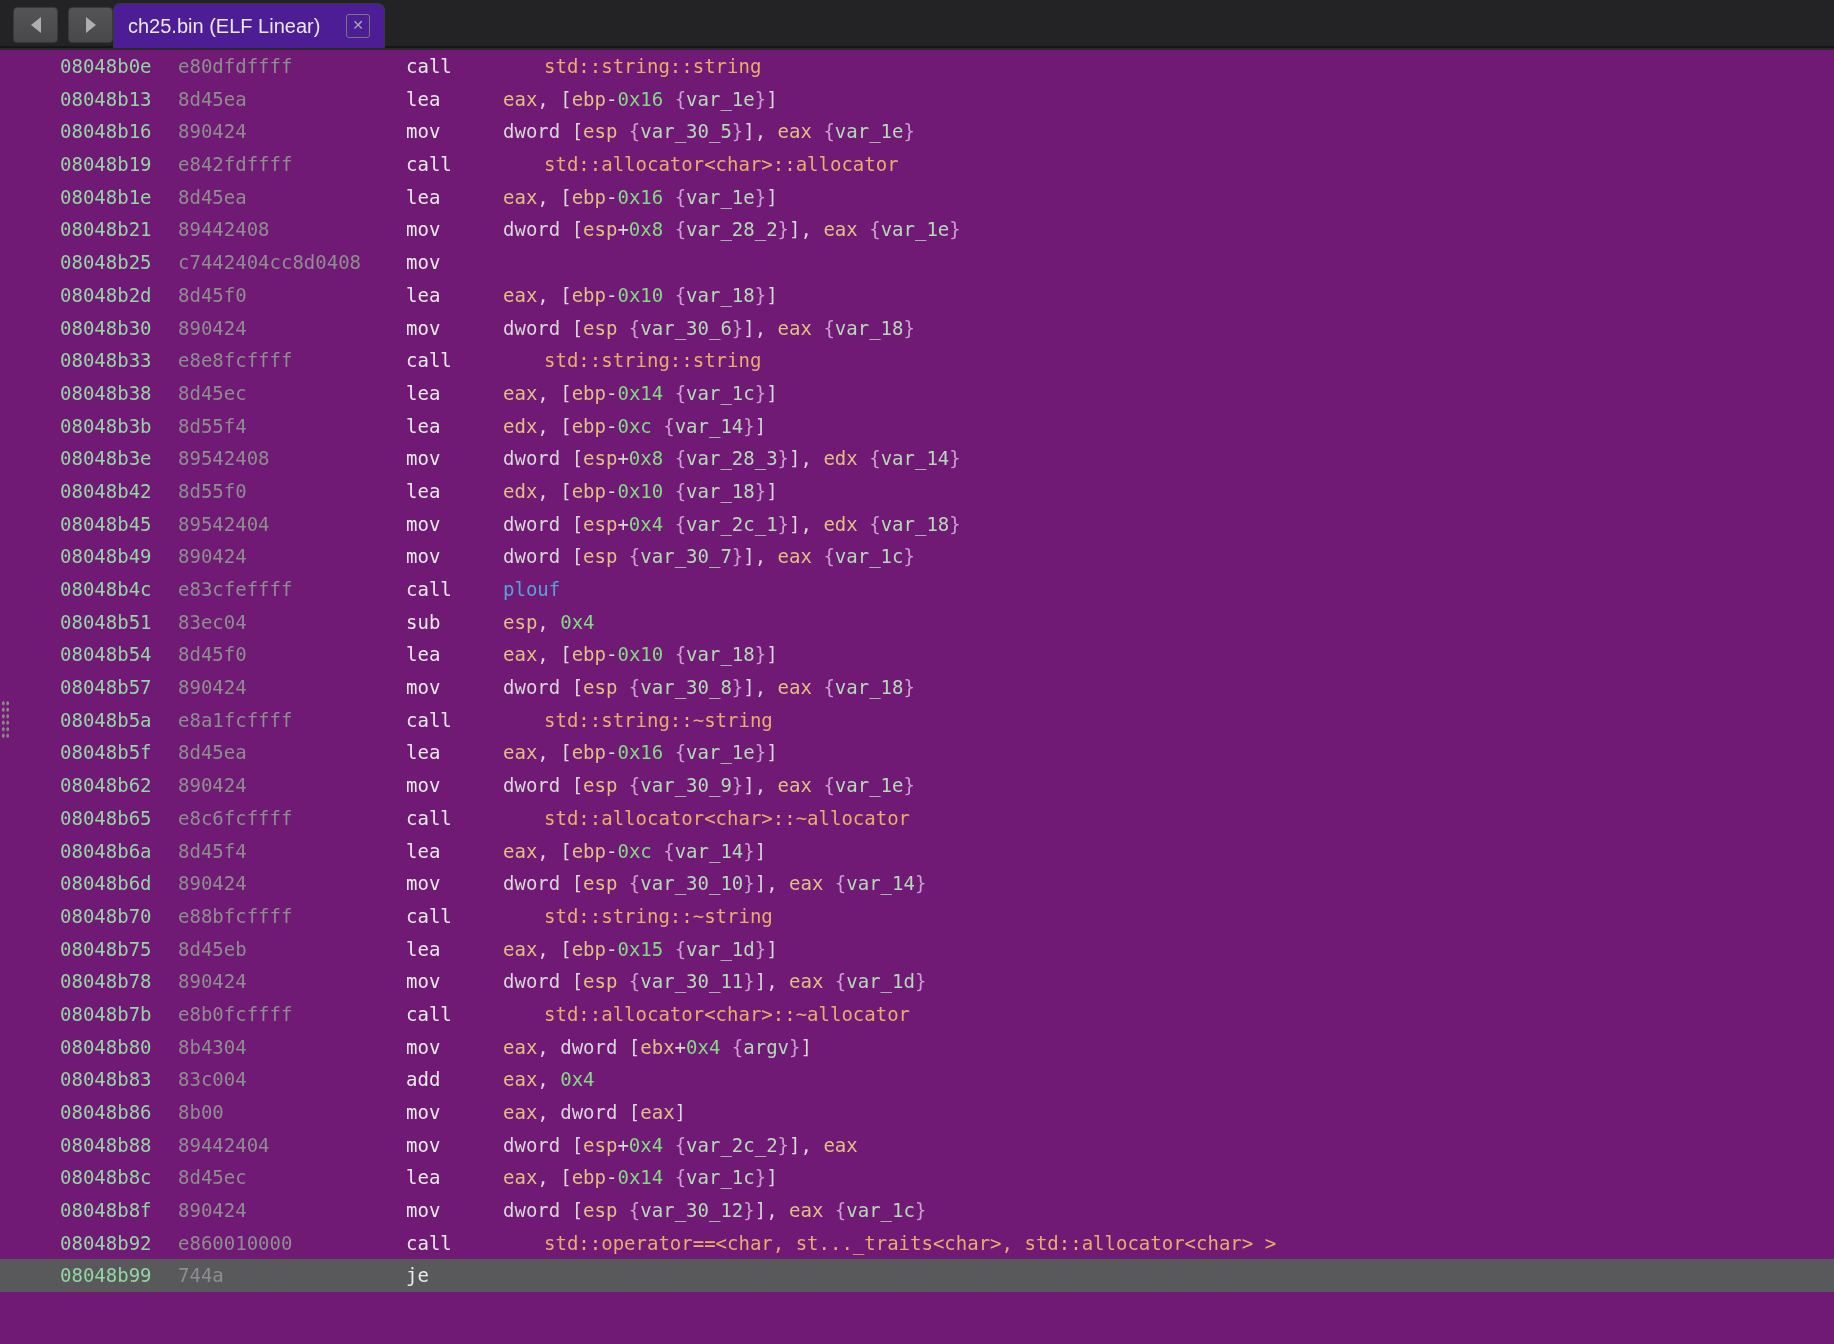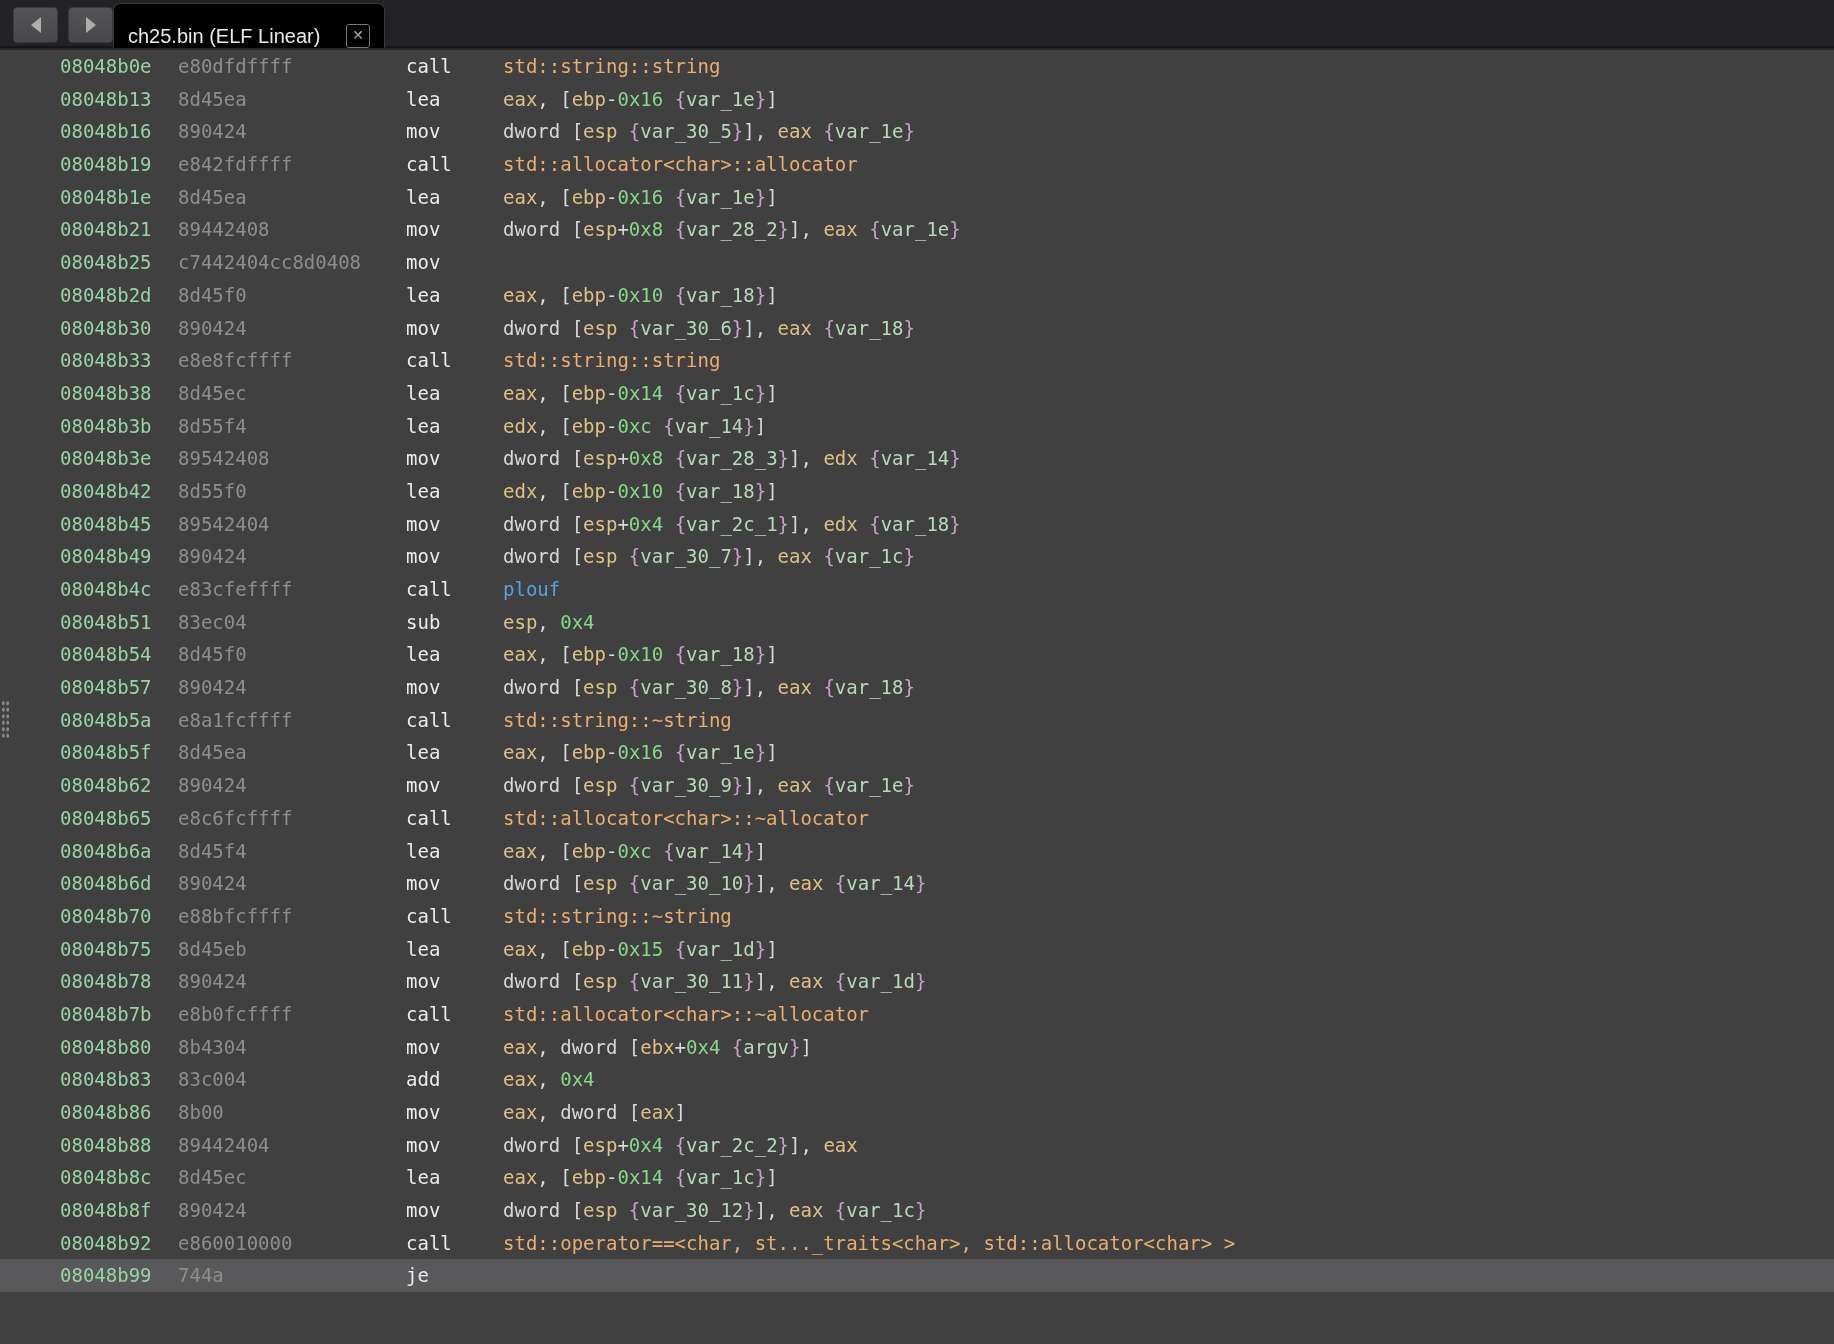--- a/index.html
+++ b/index.html
@@ -22,56 +22,56 @@
     display:flex;align-items:center;justify-content:center;
     cursor:pointer;padding:0;
   }
   .navbtn.back{left:13px;}
   .navbtn.fwd{left:68px;}
   .tri{width:0;height:0;border-top:8px solid transparent;border-bottom:8px solid transparent;}
   .tri.left{border-right:10px solid #aeaeae;}
   .tri.right{border-left:10px solid #aeaeae;}
   .tab{
     position:absolute;left:113px;top:3px;height:45px;width:272px;
-    background:#000000;border:1px solid #39393b;border-bottom:none;
+    background:#4c1d95;border:1px solid #39393b;border-bottom:none;
     border-radius:7px 7px 0 0;
-    display:flex;align-items:flex-end;
+    display:flex;align-items:center;
     padding:0 14px;box-sizing:border-box;
     font-family:"Liberation Sans", sans-serif;
     font-size:20px;color:#e9e9e9;
   }
   .tab .title{flex:1;white-space:nowrap;}
   .tab .close{
     width:22px;height:22px;margin-left:10px;
     border:1px solid #77777a;border-radius:3px;
     color:#a9a9ac;font-size:14px;line-height:20px;text-align:center;
     cursor:pointer;flex:none;
   }
   
   .listing{
     position:absolute;top:50px;left:0;right:0;bottom:0;
-    background:#404040;
+    background:#701a75;
     font-size:19px;
   }
   .row{
     display:grid;
     grid-template-columns:118px 228px 97px 1fr;
     padding-left:60px;
     height:32.7px;line-height:32.7px;
     white-space:pre;
     cursor:default;
   }
   .row.sel{background:#59595c;}
   .c-addr{color:#96d4a5;}
   .c-bytes{color:#8e8e8e;}
   .c-mnem{color:#ebebeb;}
   .tok-p{color:#d8d8d8;}
   .tok-r{color:#e0c184;}
   .tok-n{color:#86d986;}
-  .tok-s{color:#e9ae6e;}
+  .tok-s{color:#e9ae6e;margin-left:41px;}
   .tok-f{color:#55a3dc;margin-top:30px;}
   .tok-v{color:#b5dab8;}
   .tok-b{color:#c9a0ce;}
   
   .splitter{
     position:absolute;left:1px;top:700px;width:8px;height:38px;
     background-image:radial-gradient(#8a8a8a 1.2px, transparent 1.6px);
     background-size:4.5px 6.5px;
     cursor:col-resize;
   }

